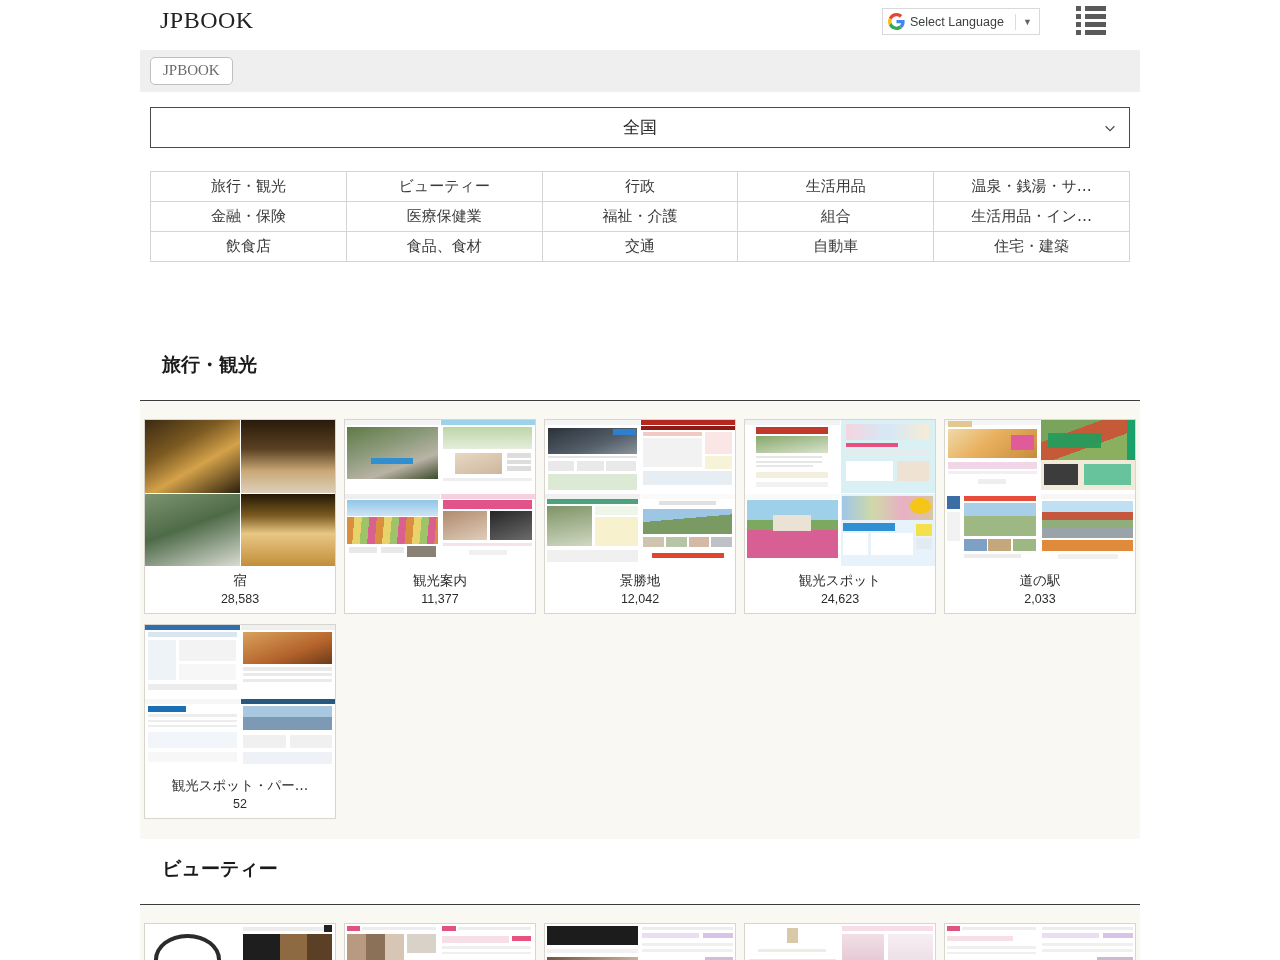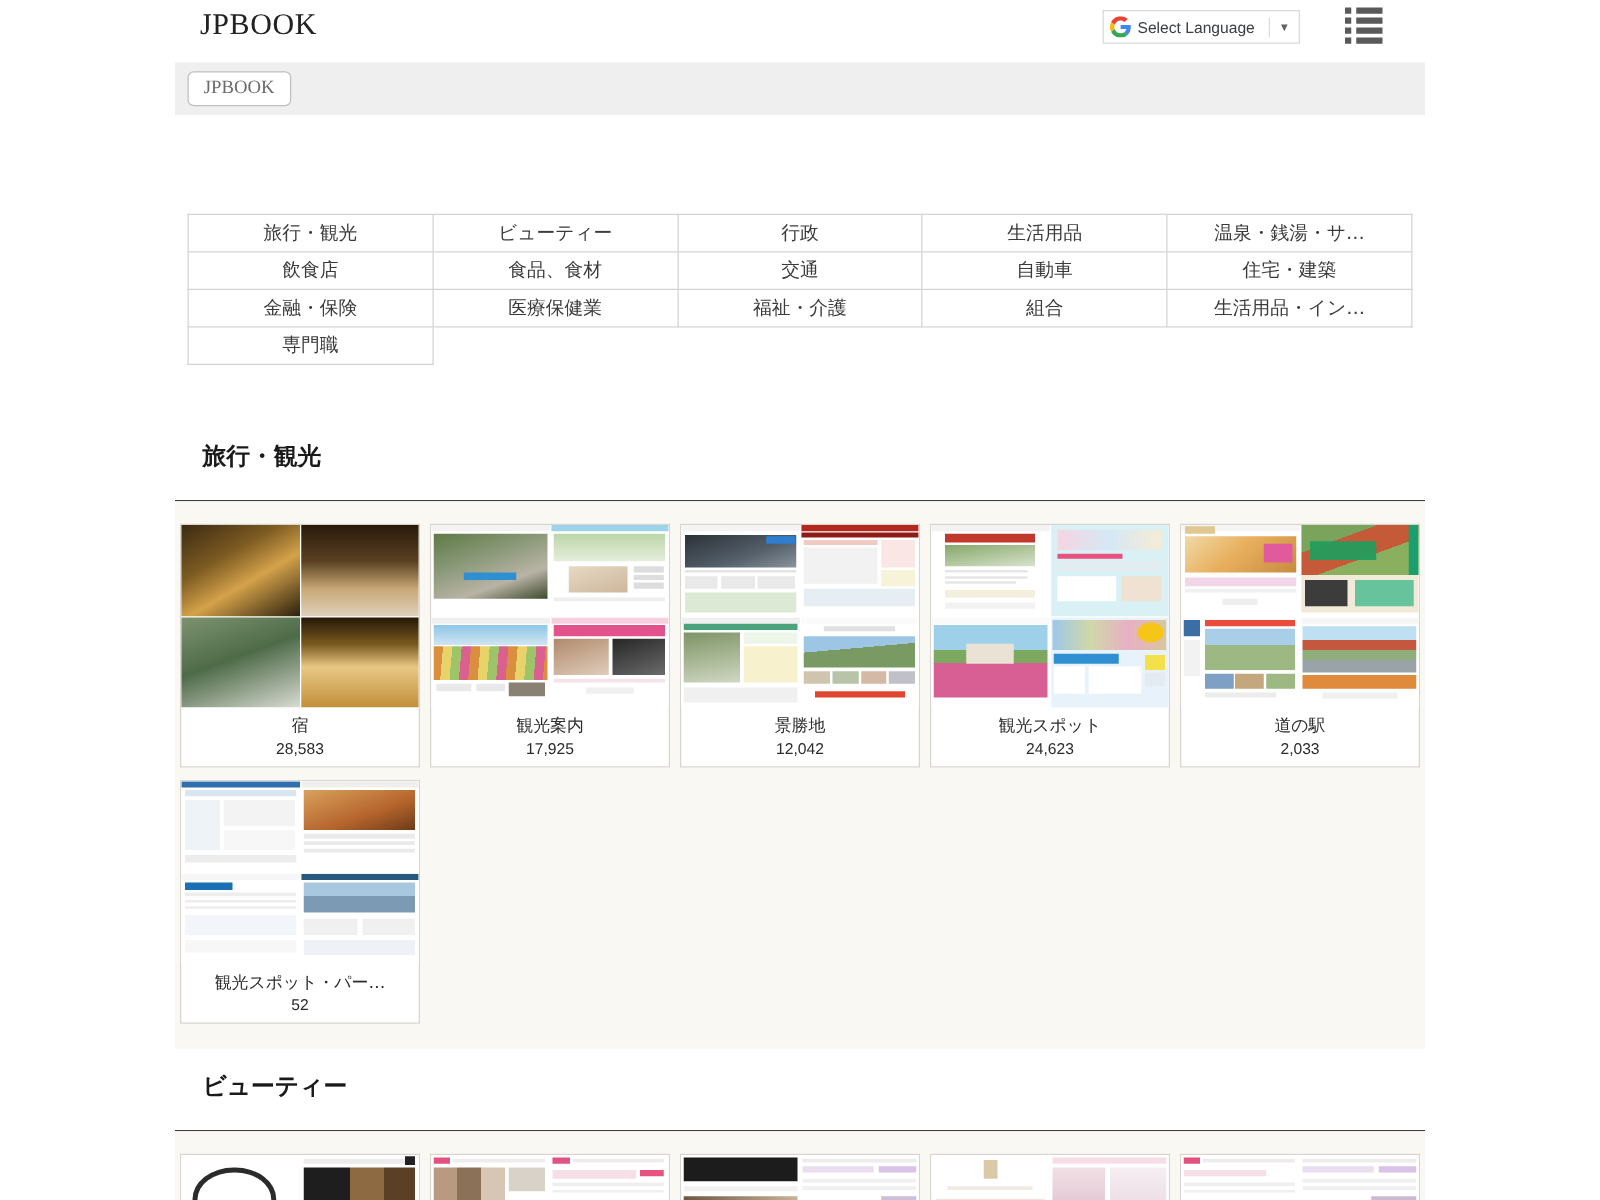--- a/index.html
+++ b/index.html
@@ -178,50 +178,49 @@
           <span class="dot"></span>
           <span class="bar"></span>
         </div>
     </div>
   </div>
 
   <div class="crumb-bar">
     <div class="crumb-btn">JPBOOK</div>
   </div>
 
+  <div class="region-select">
+    <span class="value">全国</span>
+    <svg class="chev" viewBox="0 0 16 16">
+      <path d="M3 6 L8 11 L13 6" fill="none" stroke="#4a4a4a" stroke-width="1.4"></path>
+    </svg>
+  </div>
 
   <table class="cat-table">
     <tbody>
       <tr>
         <td>旅行・観光</td>
         <td>ビューティー</td>
         <td>行政</td>
         <td>生活用品</td>
         <td>温泉・銭湯・サ…</td>
       </tr>
       <tr>
-        <td>飲食店</td>
-        <td>食品、食材</td>
-        <td>交通</td>
-        <td>自動車</td>
-        <td>住宅・建築</td>
-      </tr>
-      <tr>
         <td>金融・保険</td>
         <td>医療保健業</td>
         <td>福祉・介護</td>
         <td>組合</td>
         <td>生活用品・イン…</td>
       </tr>
       <tr>
-        <td>専門職</td>
-        <td class="blank"></td>
-        <td class="blank"></td>
-        <td class="blank"></td>
-        <td class="blank"></td>
+        <td>飲食店</td>
+        <td>食品、食材</td>
+        <td>交通</td>
+        <td>自動車</td>
+        <td>住宅・建築</td>
       </tr>
     </tbody>
   </table>
 
   <div class="section" style="top:352px;">
     <div class="sec-title">旅行・観光</div>
     <div class="sec-rule"></div>
 
     <div class="cards-wrap">
 
@@ -265,21 +264,21 @@
             <div class="shot" style="background:#fff;">
               <div class="topstrip" style="background:#f7d0e0;"></div>
               <div class="blk" style="left:3%;right:3%;top:9%;height:12%;background:#e2538b;"></div>
               <div class="blk" style="left:3%;top:24%;width:46%;height:40%;background:linear-gradient(160deg,#b08a6c,#e0cdbb);"></div>
               <div class="blk" style="left:52%;top:24%;width:45%;height:40%;background:linear-gradient(160deg,#262626,#6b6b6b);"></div>
               <div class="blk" style="left:3%;right:3%;top:68%;height:5%;background:#f6e2ea;"></div>
               <div class="blk" style="left:30%;top:78%;width:40%;height:7%;background:#f0f0f0;"></div>
             </div>
           </div>
           <div class="card-label">観光案内</div>
-          <div class="card-count">17,925</div>
+          <div class="card-count">11,377</div>
         </div>
 
         <div class="card">
           <div class="thumb">
             <div class="shot" style="background:#fff;">
               <div class="topstrip" style="background:#f4f4f4;"></div>
               <div class="blk" style="left:3%;right:3%;top:11%;height:36%;background:linear-gradient(160deg,#2b3138,#55606b 60%,#8b949c);"></div>
               <div class="blk" style="left:72%;top:13%;width:24%;height:8%;background:#2f7fd0;"></div>
               <div class="blk" style="left:3%;right:3%;top:50%;height:3%;background:#e4e4e4;"></div>
               <div class="blk" style="left:3%;top:56%;width:28%;height:14%;background:#e9e9e9;"></div>

